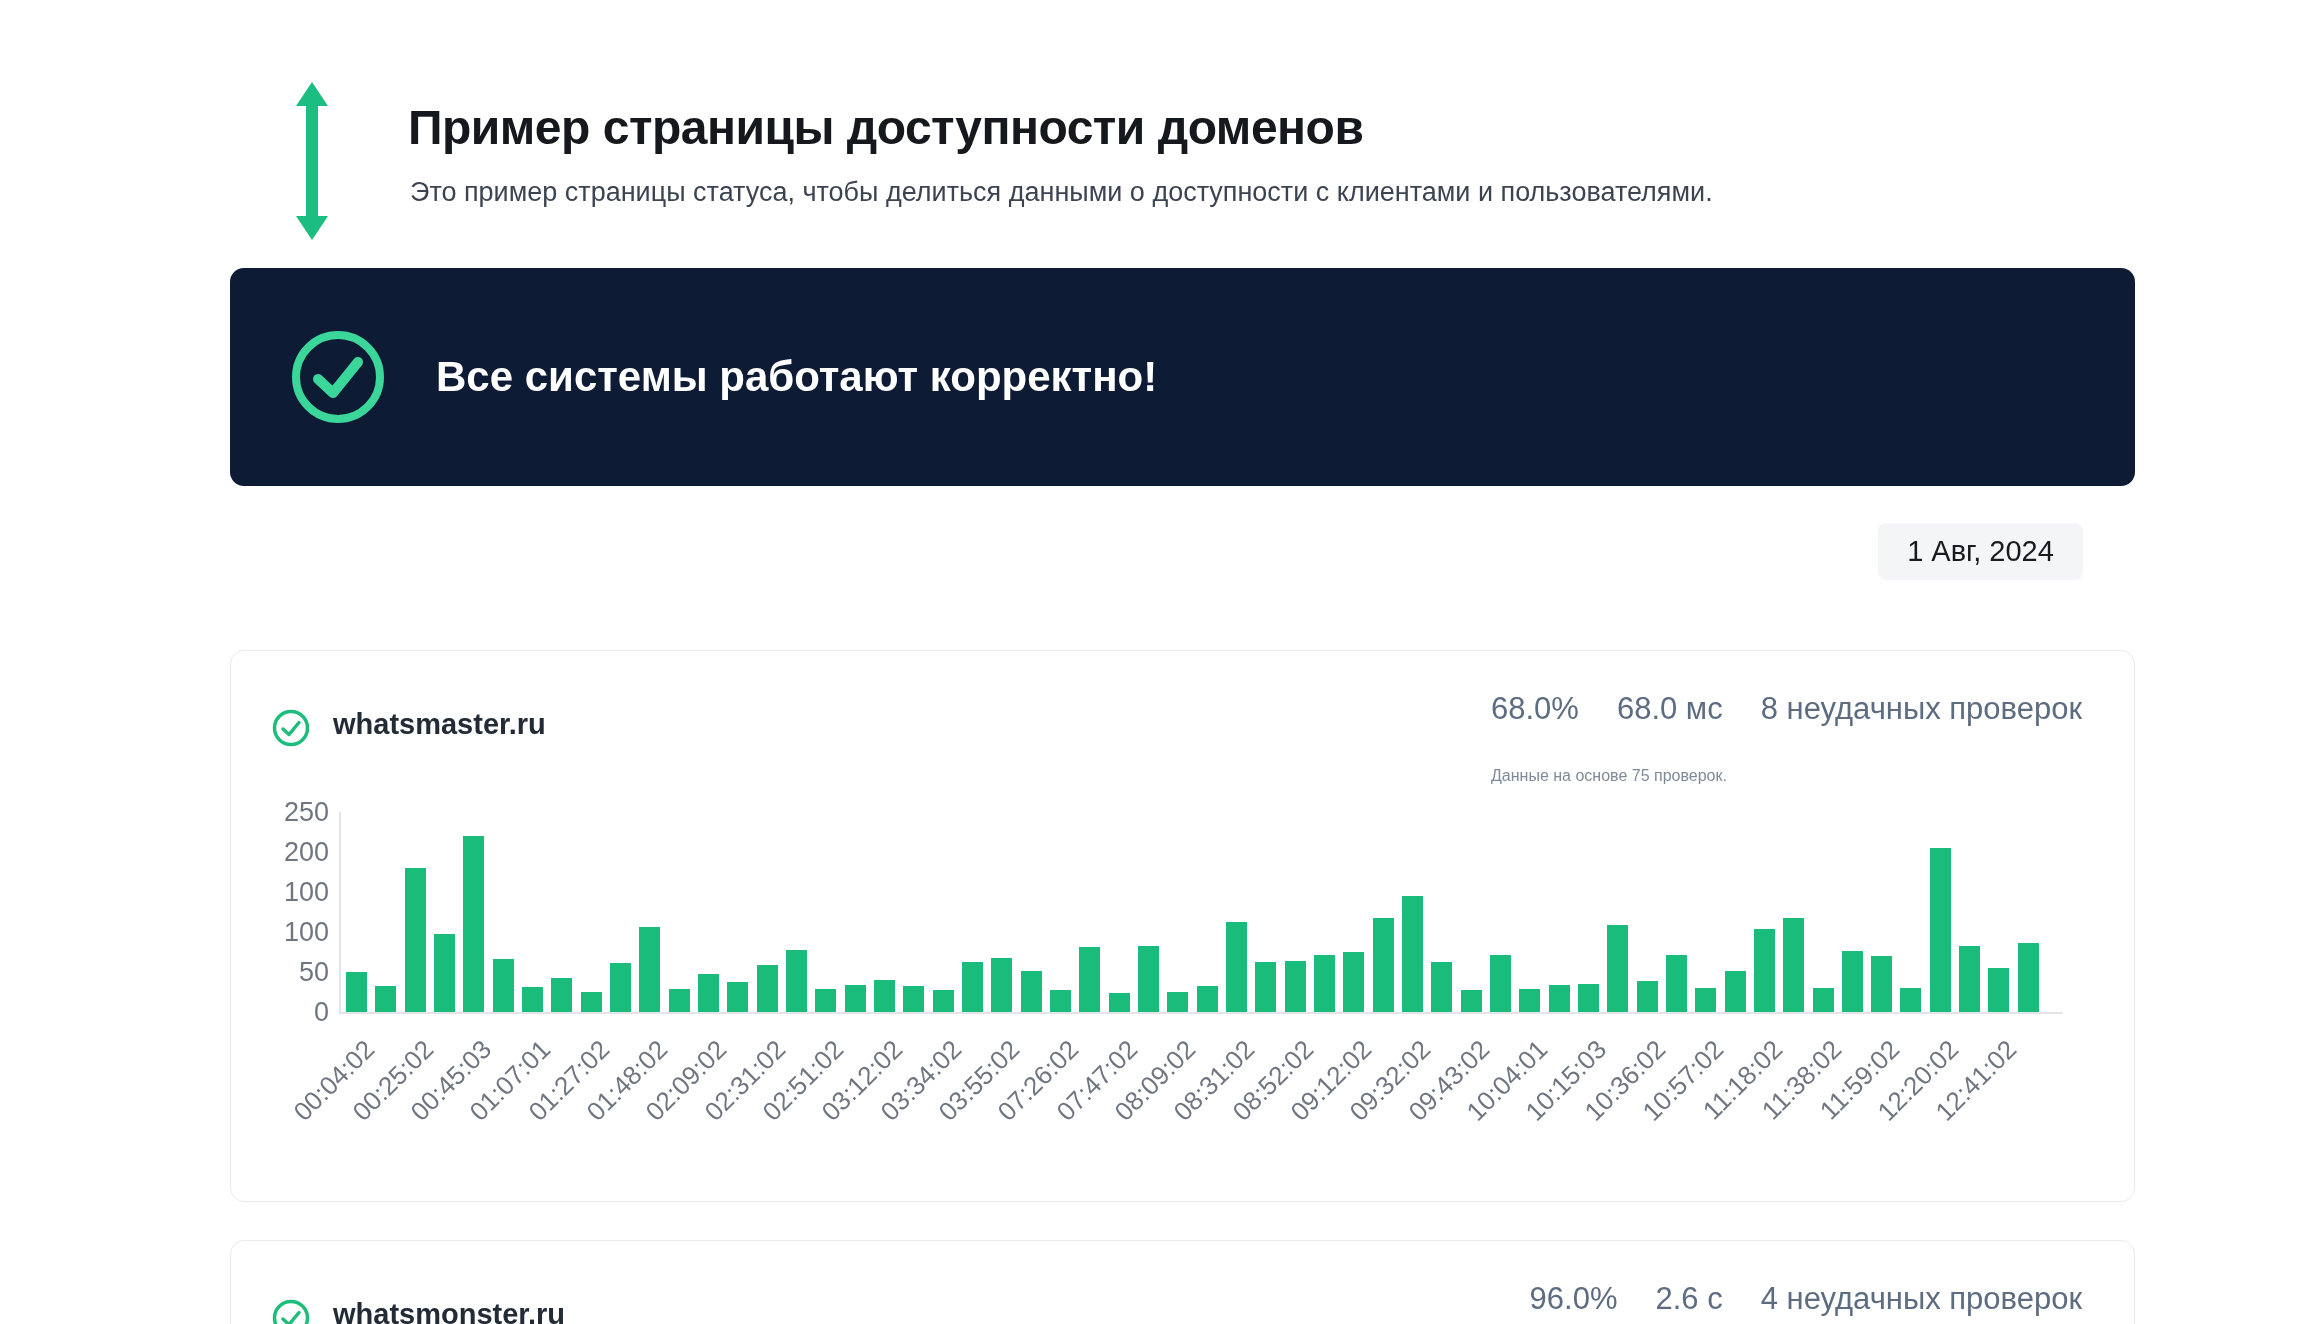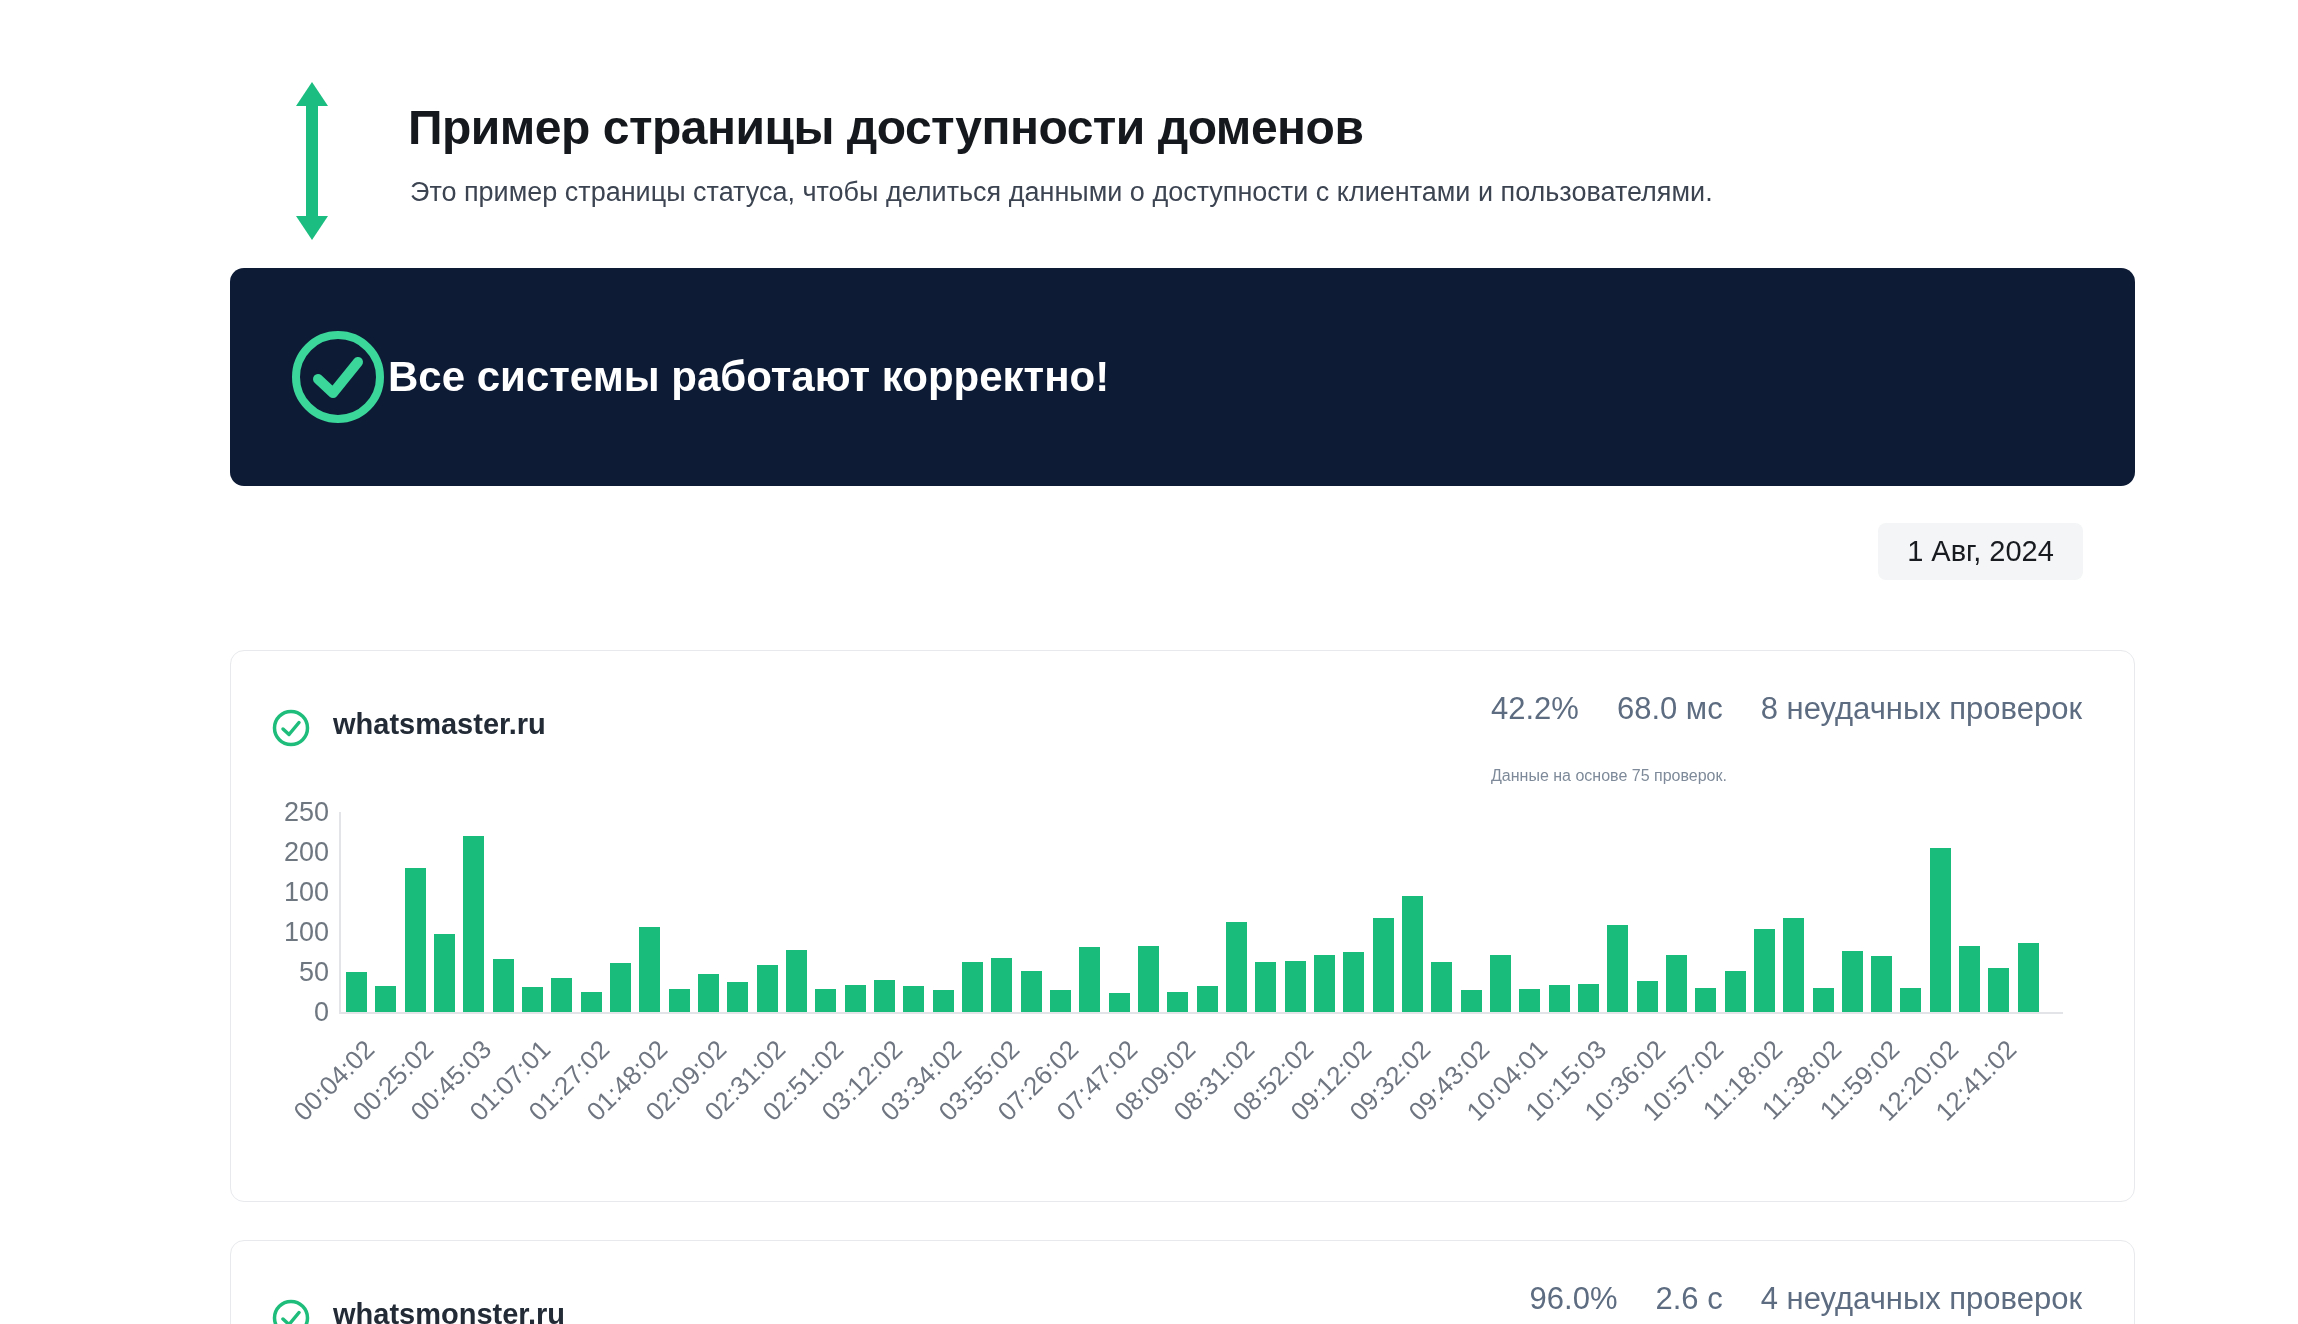--- a/index.html
+++ b/index.html
@@ -24,21 +24,21 @@
     position:absolute;left:410px;top:177px;
     font-size:27px;color:#3c4452;
   }
   
   .banner{
     position:absolute;left:230px;top:268px;width:1905px;height:218px;
     background:#0d1b35;border-radius:14px;
     display:flex;align-items:center;
   }
   .banner-icon{margin-left:58px;width:100px;height:100px;flex:0 0 auto;}
-  .banner-msg{font-size:42px;font-weight:700;color:#ffffff;}
+  .banner-msg{margin-left:48px;font-size:42px;font-weight:700;color:#ffffff;}
   
   .date-badge{
     position:absolute;left:1878px;top:523px;width:205px;height:57px;
     background:#f4f5f6;border-radius:8px;
     display:flex;align-items:center;justify-content:center;
     font-size:29px;color:#181b20;
   }
   
   .card{
     position:absolute;left:230px;width:1905px;background:#ffffff;
@@ -97,21 +97,21 @@
 <div class="card first">
   <div class="monitor-head">
     <svg viewBox="0 0 40 40">
       <circle cx="20" cy="20" r="16.5" fill="none" stroke="#1fbd7b" stroke-width="3.5"></circle>
       <path d="M12 21 L18 26.5 L28 14.5" fill="none" stroke="#1fbd7b" stroke-width="3.5" stroke-linecap="round" stroke-linejoin="round"></path>
     </svg>
     <div class="monitor-domain">whatsmaster.ru</div>
   </div>
   <div class="monitor-stats">
     <div class="stats-row">
-      <span>42.2%</span>
+      <span>68.0%</span>
       <span>68.0 мс</span>
       <span>8 неудачных проверок</span>
     </div>
     <div class="stats-note">Данные на основе 75 проверок.</div>
   </div>
   <div class="chart" id="chart1">
       <div class="bar" title="50" style="left: 5px; height: 40px; background: rgb(26, 188, 124);"></div>
       <div class="bar" title="33" style="left: 34.33px; height: 26px; background: rgb(26, 188, 124);"></div>
       <div class="bar" title="180" style="left: 63.66px; height: 144px; background: rgb(26, 188, 124);"></div>
       <div class="bar" title="98" style="left: 92.99px; height: 78px; background: rgb(26, 188, 124);"></div>

